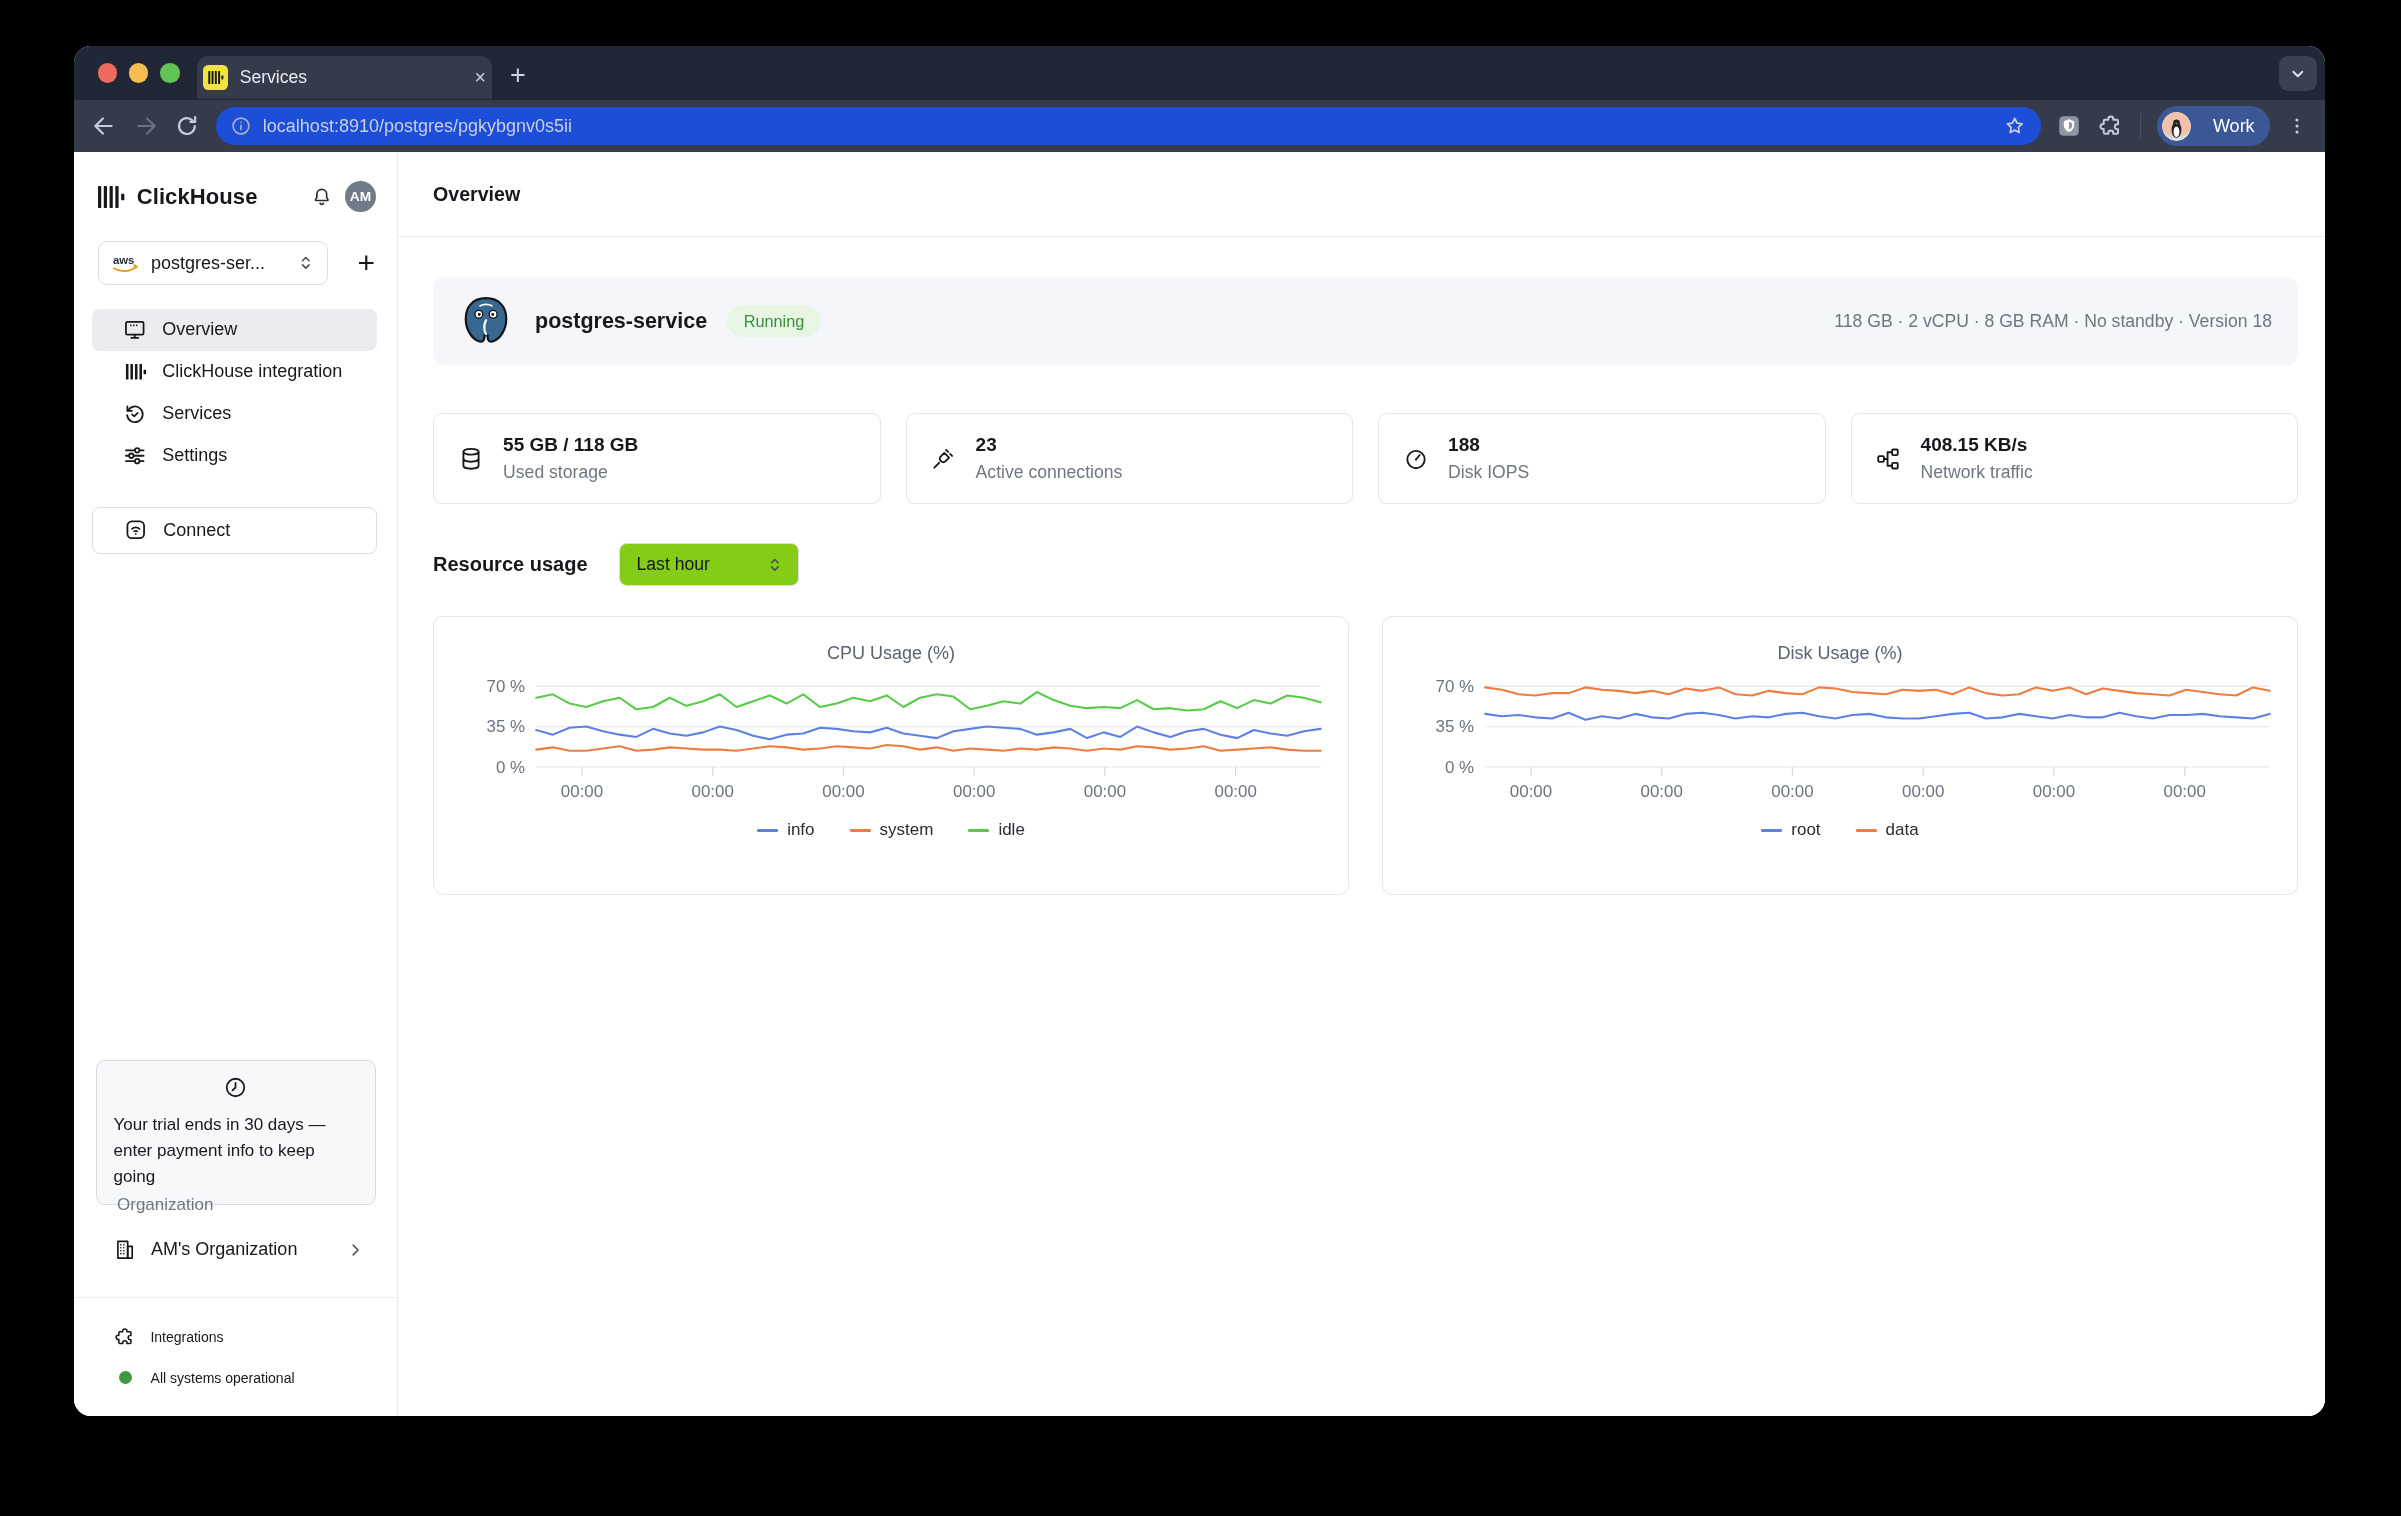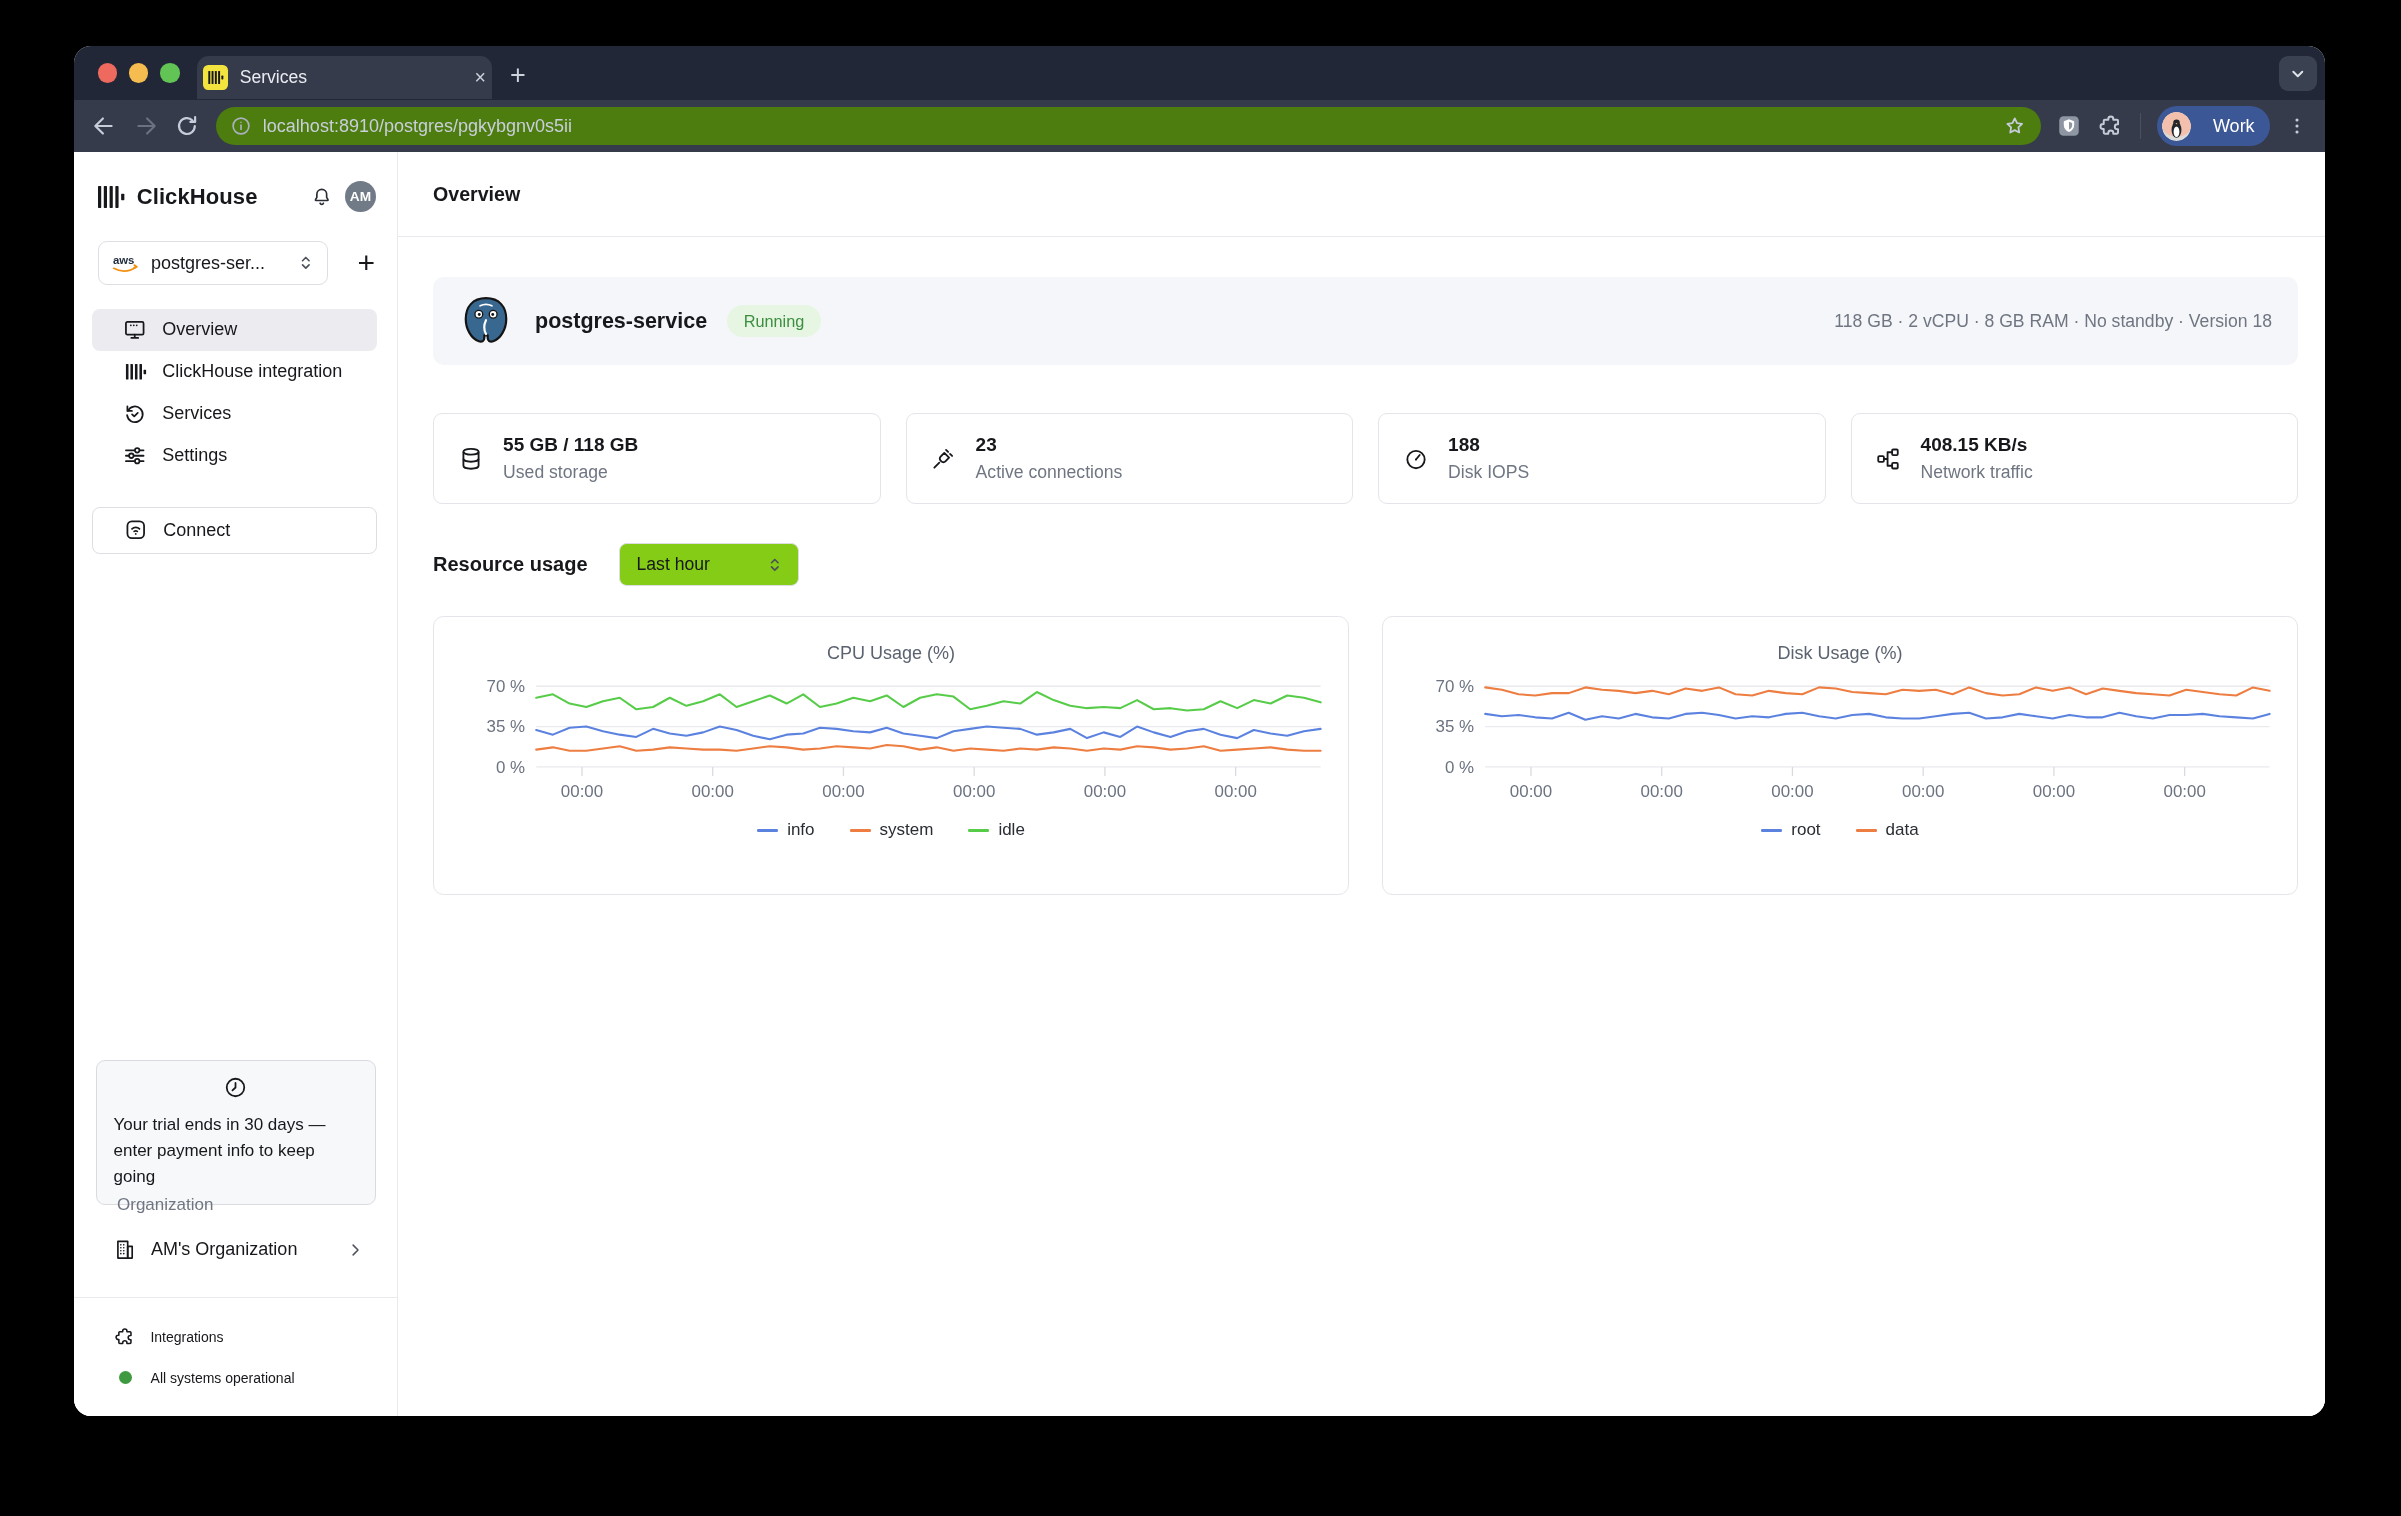--- a/index.html
+++ b/index.html
@@ -14,21 +14,21 @@
   .tl-red{background:#ee6a5f;} .tl-yellow{background:#f5bd4f;} .tl-green{background:#61c455;}
   .tab { position:absolute; left:123px; top:10.4px; width:295px; height:43px; background:#353b4b; border-radius:11.7px 11.7px 0 0; display:flex; align-items:center; padding:0 6px; gap:11.7px; }
   .favicon { width:25px; height:25px; border-radius:5.2px; background:#f2e33f; display:flex; align-items:center; justify-content:center; flex:none; }
   .tab-title { color:#e9ecf2; font-size:17.6px; flex:1; white-space:nowrap; overflow:hidden; }
   .tab-close { color:#cdd2dc; font-size:19.6px; line-height:1; cursor:default; }
   .newtab-btn { position:absolute; left:436px; top:14.4px; color:#cdd2dc; font-size:27px; font-weight:300; }
   .tabstrip-chevron { position:absolute; right:7.8px; top:10.4px; width:38px; height:35px; border-radius:9px; background:#3a4150; color:#dfe3ea; display:flex; align-items:center; justify-content:center; }
   .toolbar { height:52px; background:#353b4b; display:flex; align-items:center; padding:0 17px; gap:15.7px; }
   .nav-ic { width:26px; height:26px; color:#c6ccd8; flex:none; }
   .nav-ic.disabled { color:#6a7180; }
-  .omnibox { flex:1; height:38px; background:#4d7c0f; border-radius:26px; display:flex; align-items:center; padding:0 14.4px; gap:10.4px; }
+  .omnibox { flex:1; height:38px; background:#1d4ed8; border-radius:26px; display:flex; align-items:center; padding:0 14.4px; gap:10.4px; }
   .omni-info { width:22px; height:22px; color:#aab1bf; flex:none; }
   .omni-url { color:#c9cfdb; font-size:18px; flex:1; white-space:nowrap; overflow:hidden; }
   .omni-star { width:23.5px; height:23.5px; color:#c6ccd8; flex:none; }
   .ext-ic { width:26px; height:26px; color:#c6ccd8; flex:none; }
   .toolbar-sep { width:1.3px; height:26px; background:#4a5060; }
   .profile-pill { height:40px; background:#3c5795; border-radius:26px; display:flex; align-items:center; gap:22px; padding:0 15.7px 0 5.2px;justify-content:center; }
   .profile-avatar { width:29px; height:29px; border-radius:50%; overflow:hidden; flex:none; }
   .profile-label { color:#fff; font-size:18px; }
   .menu-dots { width:22px; height:26px; color:#c6ccd8; }
 

